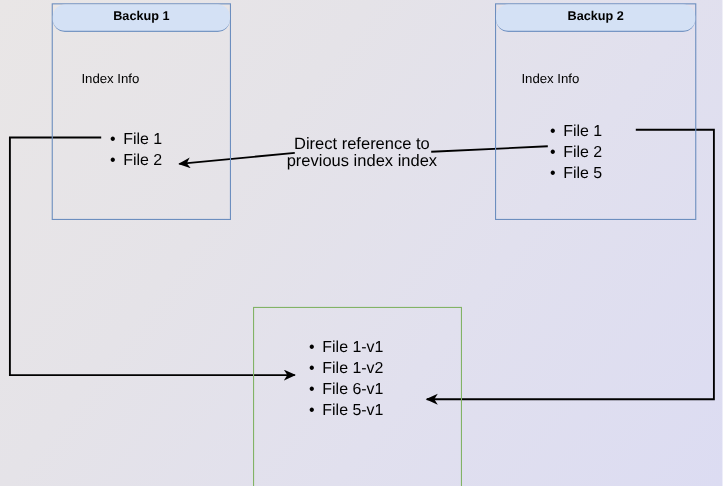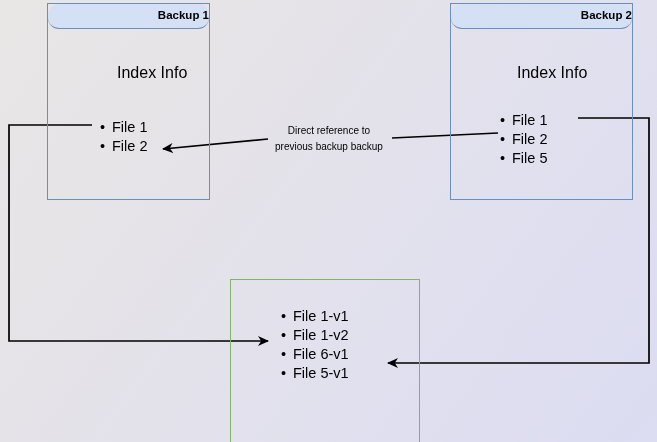--- a/index.html
+++ b/index.html
@@ -28,21 +28,21 @@
   }
   
   .node {
     position: absolute;
     box-sizing: border-box;
     display: flex;
     flex-direction: column;
   }
   .node .title-band {
     box-sizing: border-box;
-    text-align: right;
+    text-align: center;
     font-weight: bold;
     font-size: 11.5px;
     color: #000000;
     line-height: 1;
     padding: 6px 0 6px 0;
     border-radius: 11px;
   }
   .node .body {
     box-sizing: border-box;
     flex: 1 1 auto;
@@ -62,24 +62,23 @@
     border: 1.6px solid #82b366;
     background: transparent;
   }
   .node.green .title-band {
     background: #d5e8d4;
     border-bottom: 1.6px solid #82b366;
   }
   
   .index-label {
     position: absolute;
-    font-size: 16px;
+    font-size: 12px;
     color: #000;
     white-space: nowrap;
-    margin-left: 43px;
   }
   ul.items {
     position: absolute;
     margin: 0;
     padding: 0 0 0 16px;
     list-style: none;
   }
   ul.items li {
     position: relative;
     font-size: 14.5px;
@@ -92,21 +91,21 @@
     position: absolute;
     left: -12px;
     top: 0;
     font-size: 14.5px;
     line-height: 19px;
   }
   
   .edge-caption {
     position: absolute;
     text-align: center;
-    font-size: 10px;
+    font-size: 15px;
     line-height: 16px;
     color: #000;
     white-space: nowrap;
   }
 </style>
 </head>
 <body>
 
 <div id="canvas">
 
@@ -154,16 +153,16 @@
         <li>File 1-v1</li>
         <li>File 1-v2</li>
         <li>File 6-v1</li>
         <li>File 5-v1</li>
       </ul>
     </div>
   </div>
 
   <div class="edge-caption" style="left:249px; top:123px; width:160px;">
     <div>Direct reference to</div>
-    <div>previous backup backup</div>
+    <div>previous index index</div>
   </div>
 
 </div>
 
 </body></html>

